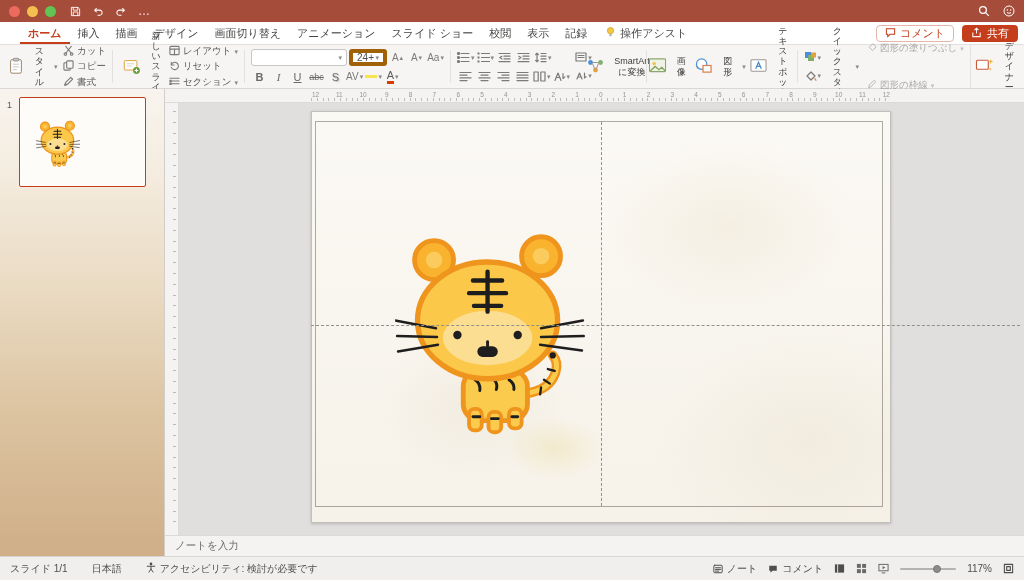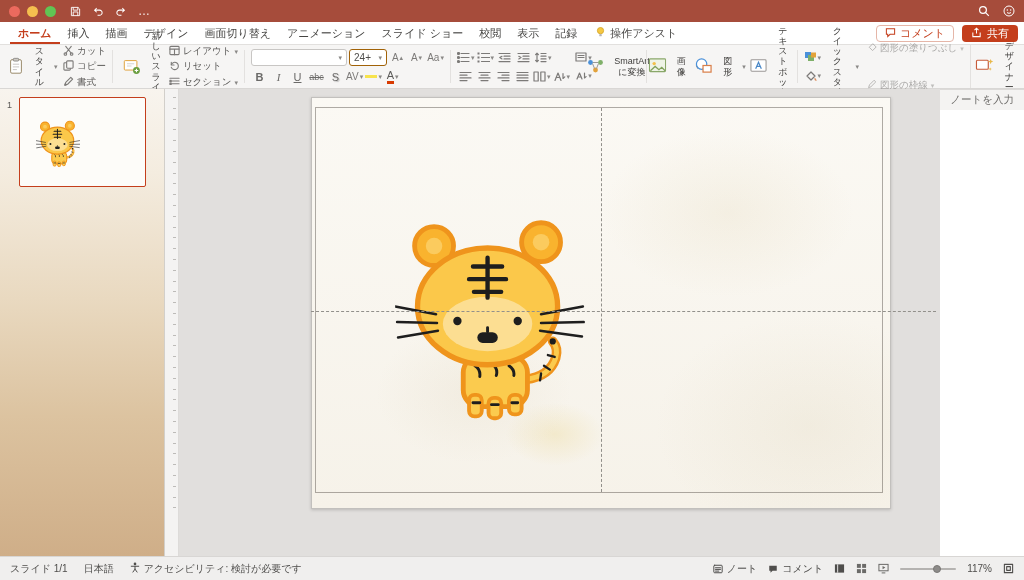--- a/index.html
+++ b/index.html
@@ -11,41 +11,41 @@
   .traffic { display:flex; gap:7px; z-index:2; }
   .light { width:11px; height:11px; border-radius:50%; }
   .light.red { background:#EC6A5E; } .light.yellow { background:#F5BF4F; } .light.green { background:#61C454; }
   .qa { display:flex; gap:11px; margin-left:14px; align-items:center; z-index:2; color:rgba(255,255,255,.9); }
   .qa svg, .tb-right svg { display:block; }
   .qa .more-glyph { font-size:12px; line-height:8px; letter-spacing:1px; color:rgba(255,255,255,.9); }
   .tb-title { position:absolute; left:0; right:0; text-align:center; color:#fff; font-size:12px; }
   .tb-right { margin-left:auto; display:flex; gap:13px; align-items:center; z-index:2; }
 
   
-  .tabbar { height:23px; background:#fff; display:flex; align-items:stretch; padding:0 6px 0 10px; border-bottom:1px solid #e2e0de; flex:0 0 auto; }
+  .tabbar { height:23px; background:#fff; display:flex; align-items:stretch; padding:0 6px 0 20px; border-bottom:1px solid #e2e0de; flex:0 0 auto; }
   .tabs { display:flex; align-items:stretch; }
   .tab { font-size:11px; color:#454442; padding:4px 8px 4px; display:flex; align-items:center; white-space:nowrap; cursor:default; }
   .tab:first-child { color:#C43E1C; font-weight:bold; box-shadow:inset 0 -2px 0 #C43E1C; }
   .assist { display:flex; align-items:center; gap:4px; font-size:11px; color:#454442; margin-left:10px; }
   .tab-actions { margin-left:auto; display:flex; gap:8px; align-items:center; }
   .comment-btn { display:flex; gap:4px; align-items:center; color:#C43E1C; font-size:11px; border:1px solid #e5b6a8; border-radius:4px; padding:1px 8px; background:#fff; height:17px; }
   .share-btn { display:flex; gap:5px; align-items:center; color:#fff; font-size:11px; background:#C43E1C; border-radius:4px; padding:1px 9px; height:17px; }
 
   
   .ribbon { height:44px; background:#f6f5f4; border-bottom:1px solid #d9d7d5; display:flex; align-items:center; padding:0 6px; gap:5px; flex:0 0 auto; }
   .rsep { width:1px; align-self:stretch; background:#e3e1df; margin:5px 1px; flex:0 0 auto; }
   .bigbtn { display:flex; flex-direction:row; align-items:center; justify-content:center; gap:10px; font-size:9px; color:#3e3d3b; padding:1px 3px; min-width:36px; text-align:center; }
   .bigbtn .lbl { white-space:pre-line; line-height:1.12; }
   .caret { font-size:7px; color:#8a8886; line-height:1; }
   .sstack { display:flex; flex-direction:column; justify-content:center; gap:2.5px; }
   .sbtn { display:flex; align-items:center; gap:3px; font-size:9.5px; color:#5a5957; white-space:nowrap; }
   .rcol { display:flex; flex-direction:column; justify-content:center; gap:3px; }
   .rrow { display:flex; align-items:center; gap:2px; }
   .fontbox { width:96px; height:17px; background:#fff; border:1px solid #c8c6c4; border-radius:3px; display:flex; align-items:center; justify-content:flex-end; padding:0 4px; }
-  .sizebox { width:38px; height:17px; background:#fff; border:1px solid #a16207; border-radius:3px; display:flex; align-items:center; justify-content:space-between; padding:0 4px; font-size:10px; color:#4f4e4c; }
+  .sizebox { width:38px; height:17px; background:#fff; border:4px solid #a16207; border-radius:3px; display:flex; align-items:center; justify-content:space-between; padding:0 4px; font-size:10px; color:#4f4e4c; }
   .ibtn { min-width:17px; height:16px; display:flex; align-items:center; justify-content:center; color:#7c7a78; font-size:10px; gap:1px; }
   .ibtn svg { display:block; }
   .bold-g { font-weight:bold; font-size:11px; color:#6b6a68; }
   .ital-g { font-style:italic; font-size:11px; color:#6b6a68; font-family:"Liberation Serif","DejaVu Serif",serif; }
   .und-g { text-decoration:underline; font-size:11px; color:#6b6a68; }
   .strike-g { text-decoration:line-through; font-size:9px; color:#6b6a68; }
   .shadow-g { font-size:11px; color:#6b6a68; text-shadow:1px 1px 1px #bbb; }
   .fc-a { font-size:11px; color:#5a5957; border-bottom:3px solid #D83B01; line-height:1; }
   .hl-bar { width:12px; border-bottom:3px solid #F7E34D; line-height:1; display:inline-block; }
   .grayed { opacity:.5;gap:24px; }
@@ -53,21 +53,21 @@
   .designer-group { margin-left:auto; display:flex; align-items:center; }
 
   
   .content { flex:1; display:flex; min-height:0; }
   .sidebar { width:165px; flex:0 0 auto; position:relative; border-right:1px solid #d2cfca;
     background:linear-gradient(180deg,#f8f4ee 0%,#f4ecdf 18%,#e9d9c0 45%,#dcc3a0 70%,#cfae88 100%); }
   .slide-num { position:absolute; left:7px; top:11px; font-size:9px; color:#5a5855; }
   .thumb { position:absolute; left:19px; top:8px; width:127px; height:90px; background:#fdfcf9; border:1.5px solid #C43E1C; border-radius:2px; overflow:hidden; }
   .thumb svg { position:absolute; left:16px; top:21px; }
 
-  .editor { flex:1; display:flex; flex-direction:row; min-width:0; }
+  .editor { flex:1; display:flex; flex-direction:column; min-width:0; }
   .hruler { height:14px; background:#f4f3f2; position:relative; border-bottom:1px solid #dddbd9; flex:0 0 auto; }
   .rnums { position:absolute; left:146px; width:580px; top:2px; display:flex; justify-content:space-between; }
   .rnum { font-size:6.5px; color:#97958e; width:9px; text-align:center; }
   .hticks { position:absolute; left:146px; width:580px; bottom:1px; height:3px;
     background:repeating-linear-gradient(90deg,#bdbbb8 0 1px,transparent 1px 5.8px); }
   .canvas-wrap { flex:1; display:flex; min-height:0; }
   .vruler { width:14px; flex:0 0 auto; background:#f4f3f2; border-right:1px solid #dddbd9; position:relative; }
   .vticks { position:absolute; top:8px; height:412px; right:2px; width:3px;
     background:repeating-linear-gradient(180deg,#bdbbb8 0 1px,transparent 1px 10.8px); }
   .canvas { flex:1; background:#e1dfdd; position:relative; overflow:hidden; }
@@ -81,21 +81,21 @@
       linear-gradient(#FBF9F4,#F6F2E9); }
   .paper-edge { position:absolute; left:3px; right:7px; top:9px; bottom:15px; border:1px solid rgba(80,74,66,.45); }
   .guide-v { position:absolute; left:50%; top:10px; bottom:16px; border-left:1px dashed #92908b; }
   .guide-h { position:absolute; left:132px; right:4px; top:222px; border-top:1px dashed #92908b; }
   .tiger { position:absolute; left:83px; top:116px; }
 
   .notesbar { height:21px; background:#f4f3f2; border-top:1px solid #dcdad8; display:flex; align-items:center; padding:0 10px; font-size:10.5px; color:#6e6c6a; flex:0 0 auto; }
 
   
   .statusbar { height:24px; background:#f0efee; border-top:1px solid #d8d6d4; display:flex; align-items:center; padding:0 10px; font-size:10px; color:#4f4e4c; flex:0 0 auto; }
-  .sb-left { display:flex; gap:16px; align-items:center; }
+  .sb-left { display:flex; gap:24px; align-items:center; }
   .sb-item { display:flex; gap:4px; align-items:center; white-space:nowrap; }
   .sb-right { margin-left:auto; display:flex; gap:11px; align-items:center; }
   .slider { width:56px; height:2px; background:#b5b3b1; border-radius:1px; position:relative; }
   .knob { position:absolute; left:58%; top:-3px; width:8px; height:8px; border-radius:50%; background:#8d8b89; border:1px solid #7a7876; }
   .sb-right svg { display:block; }
   .hidden-defs { position:absolute; width:0; height:0; overflow:hidden; }
 </style>
 </head>
 <body>
 

